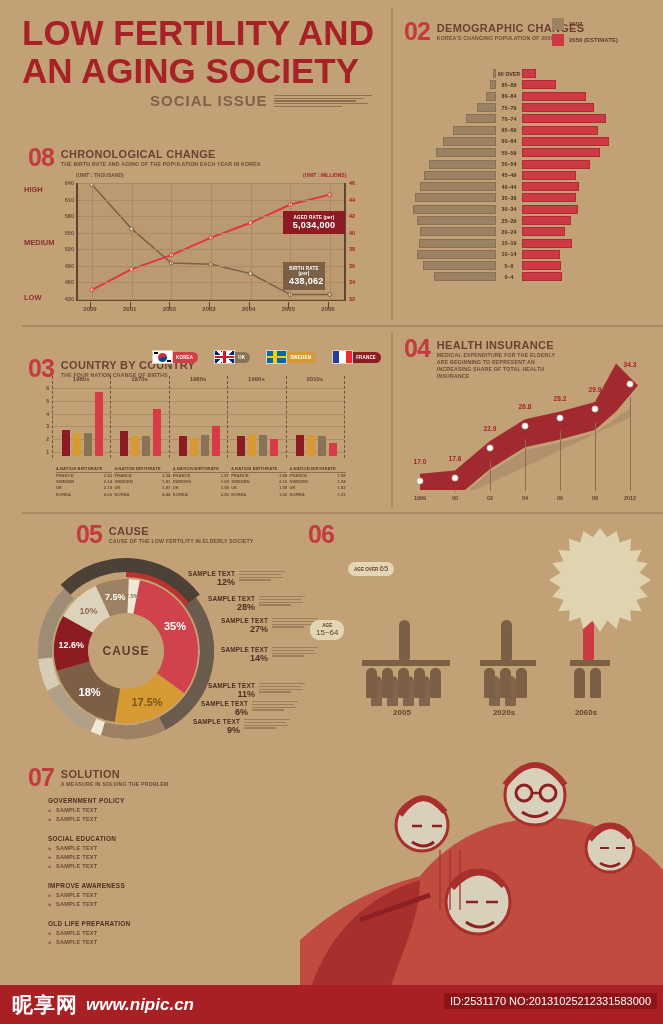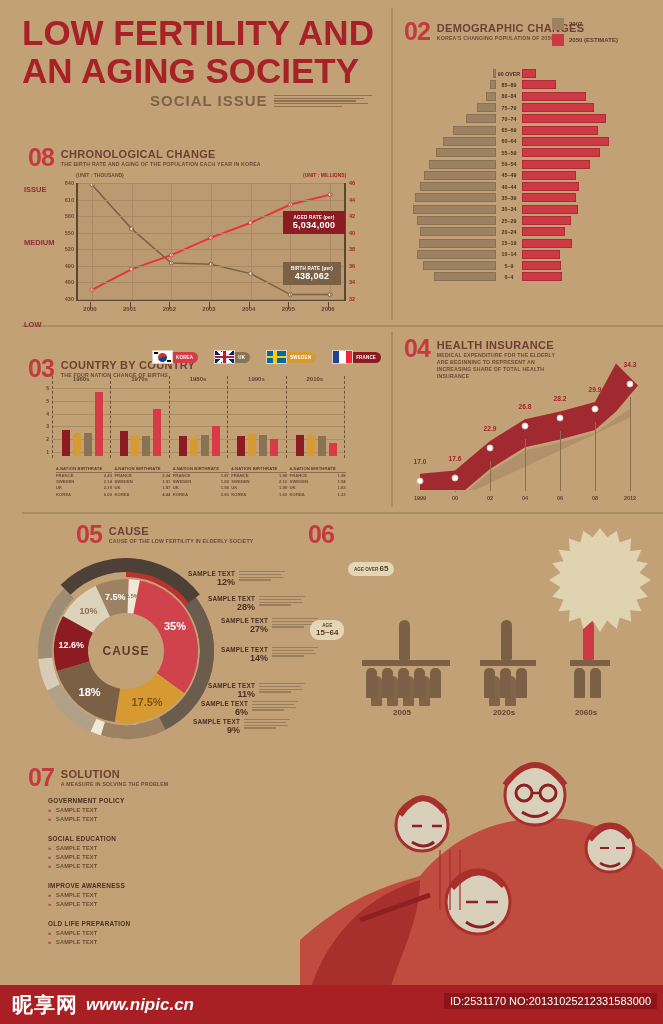--- a/index.html
+++ b/index.html
@@ -90,21 +90,21 @@
   .donut-lab { position:absolute; font-weight:bold; transform:translate(-50%,-50%); }
   .leg5 { position:absolute; text-align:right; }
   .leg5 .l5t { font-size:6.4px; font-weight:bold; color:#4a2f22; letter-spacing:.2px;}
   .leg5 .l5p { font-size:9px; font-weight:bold; color:#4a2f22; }
   .fakelines { position:absolute; display:flex; flex-direction:column; gap:1.6px; }
   .fakelines i { display:block; height:1.2px; background:#9b7f5d; }
 
   
   .bubble { position:absolute; background:#e3d6b4; border-radius:9px; padding:3px 6px; text-align:center; }
   .bubble .b1 { font-size:4.6px; font-weight:bold; color:#5c3b2b; line-height:6px;}
-  .bubble .b2 { font-size:8px; font-weight:bold; color:#5c3b2b; line-height:8px;}
+  .bubble .b2 { font-size:8px; font-weight:normal; color:#5c3b2b; line-height:8px;}
   .yrlab { position:absolute; font-size:8px; font-weight:bold; color:#5f4430; transform:translateX(-50%); }
   .burst { position:absolute; width:104px; height:104px; background:#e0d3b0;
     clip-path: polygon(50% 0%,57% 9%,66% 3%,69% 14%,80% 10%,79% 22%,90% 21%,85% 32%,96% 34%,88% 43%,99% 50%,88% 57%,96% 66%,85% 69%,90% 80%,79% 79%,80% 90%,69% 86%,66% 97%,57% 89%,50% 100%,43% 89%,34% 97%,31% 86%,20% 90%,21% 79%,10% 80%,15% 69%,4% 66%,12% 57%,1% 50%,12% 43%,4% 34%,15% 32%,10% 21%,21% 22%,20% 10%,31% 14%,34% 3%,43% 9%); }
 
   
   .sol-h { font-size:6.4px; font-weight:bold; color:#4a2f22; letter-spacing:.3px; }
   .sol-i { font-size:5.6px; font-weight:bold; color:#6b4a36; letter-spacing:.2px; margin-top:3px; padding-left:8px; position:relative;}
   .sol-i::before { content:"»"; position:absolute; left:0; color:#8c2f2f; }
 
   
@@ -146,23 +146,23 @@
       <div class="sec-titles">
         <div class="sec-title">CHRONOLOGICAL CHANGE</div>
         <div class="sec-desc">THE BIRTH RATE AND AGING OF THE POPULATION EACH YEAR IN KOREA</div>
       </div>
     </div>
   </div>
 
   <div class="unit-l">(UNIT : THOUSAND)</div>
   <div class="unit-r">(UNIT : MILLIONS)</div>
 
-  <div class="hml" style="top:185px;">ISSUE</div>
+  <div class="hml" style="top:185px;">HIGH</div>
   <div class="hml" style="top:238px;text-align:right;">MEDIUM</div>
-  <div class="hml" style="top:293px;margin-top:27px;">LOW</div>
+  <div class="hml" style="top:293px;">LOW</div>
 
   <div id="chart01">
     <svg width="266" height="116" viewBox="0 0 266 116" style="position:absolute;left:0;top:0;">
       <polyline id="c1-brown" fill="none" stroke="#7b6046" stroke-width="1.5" points="14,1.6571428571428442 53.666666666666664,45.84761904761905 93.33333333333333,80.0952380952381 133,81.2 172.66666666666666,90.5904761904762 212.33333333333334,111.58095238095238 252,111.58095238095238"></polyline>
       <polyline id="c1-red" fill="none" stroke="#e8333c" stroke-width="2" points="14,106.88571428571427 53.666666666666664,86.17142857142856 93.33333333333333,72.0857142857143 133,54.6857142857143 172.66666666666666,39.771428571428544 212.33333333333334,21.54285714285716 252,11.59999999999998"></polyline>
       <g id="c1-dots">
           <circle cx="14" cy="1.6571428571428442" r="2" fill="#e8dcc4" stroke="#7b6046" stroke-width="1"></circle>
           <circle cx="53.666666666666664" cy="45.84761904761905" r="2" fill="#e8dcc4" stroke="#7b6046" stroke-width="1"></circle>
           <circle cx="93.33333333333333" cy="80.0952380952381" r="2" fill="#e8dcc4" stroke="#7b6046" stroke-width="1"></circle>
           <circle cx="133" cy="81.2" r="2" fill="#e8dcc4" stroke="#7b6046" stroke-width="1"></circle>
@@ -208,21 +208,21 @@
       <div class="grid-v" style="left: 133px;"></div>
       <div class="grid-v" style="left: 172.667px;"></div>
       <div class="grid-v" style="left: 212.333px;"></div>
       <div class="grid-v" style="left: 252px;"></div>
     </div>
 
   <div class="callout red" style="left:283px; top:211px; width:62px;">
     <div class="cl-lab">AGED RATE (per)</div>
     <div class="cl-val">5,034,000</div>
   </div>
-  <div class="callout brown" style="left:283px; top:262px; width:58px;">
+  <div class="callout brown" style="left:283px; top:262px; width:42px;">
     <div class="cl-lab">BIRTH RATE (per)</div>
     <div class="cl-val">438,062</div>
   </div>
 
   <div class="sec" style="left:404px; top:20px;">
     <div class="sec-head">
       <div class="sec-num">02</div>
       <div class="sec-titles">
         <div class="sec-title">DEMOGRAPHIC CHANGES</div>
         <div class="sec-desc">KOREA'S CHANGING POPULATION OF 2050</div>

